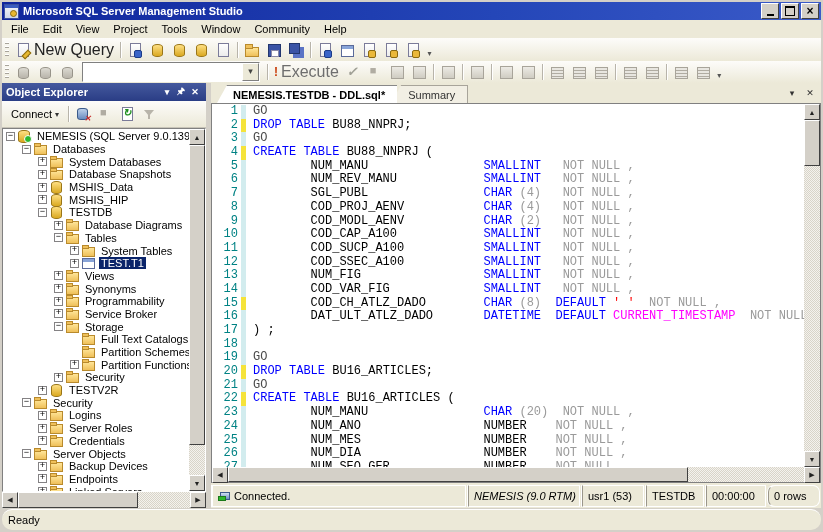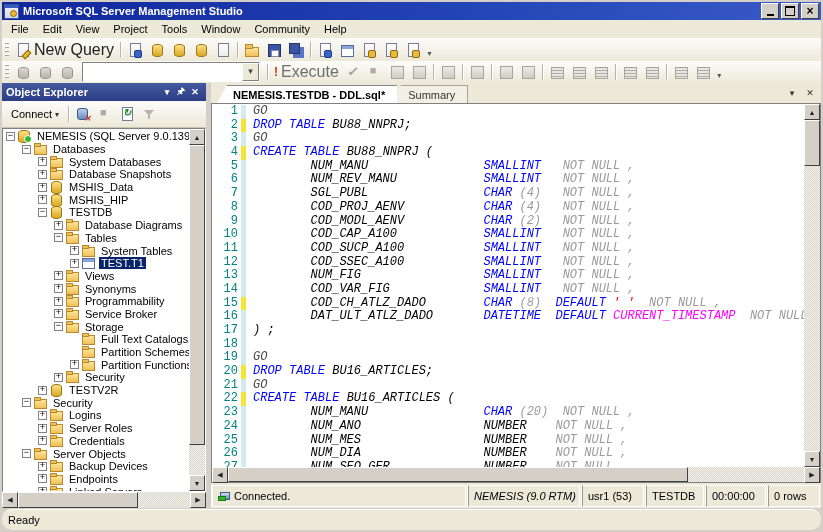--- a/index.html
+++ b/index.html
@@ -117,21 +117,21 @@
   .tab.inactive{background:#f2efe4;border:1px solid #a8a49a;border-bottom:none;color:#333;z-index:1;}
   #tabstrip .tab-ctrls{position:absolute;right:4px;top:3px;display:flex;gap:4px;}
   #tabstrip .tcb{width:14px;height:14px;display:flex;align-items:center;justify-content:center;font-size:9px;color:#333;}
 
   #editor-wrap{flex:1;display:flex;background:#fff;border:1px solid #808080;border-bottom:none;min-height:0;}
   #editor{flex:1;overflow:hidden;font-family:"Liberation Mono",monospace;font-size:12px;line-height:13.7px;padding-top:1px;}
   .cl{height:13.7px;display:flex;white-space:pre;}
   .ln{width:26px;text-align:right;color:#008284;flex:0 0 auto;padding-right:3px;}
   .cb{width:5px;flex:0 0 auto;background:#d2ecee;margin-right:7px;}
   .cb.chg{background:#f5e33a;}
-  .ct{flex:1;font-style:italic;}
+  .ct{flex:1;}
   .tk-k{color:#0000ff;}
   .tk-i{color:#000;}
   .tk-g{color:#9a9a9a;}
   .tk-go{color:#4a4a4a;}
   .tk-s{color:#ff0000;}
   .tk-f{color:#ff00ff;}
 
   
   #docstatus{height:22px;display:flex;align-items:stretch;gap:2px;padding:2px 1px 1px 1px;background:#ece9d8;}
   .dcell{background:#ece9d8;border:1px solid;border-color:#fff #fff #fff #9a968a;box-shadow:-1px 0 0 #fff;
@@ -550,21 +550,21 @@
       </div>
       <div id="docstatus">
         <span class="dcell first">
           <span class="conn-ic"></span>
           <span>Connected.</span>
         </span>
         <span class="dcell" style="width:100px;font-style:italic;">NEMESIS (9.0 RTM)</span>
         <span class="dcell" style="width:50px;">usr1 (53)</span>
         <span class="dcell" style="width:46px;">TESTDB</span>
         <span class="dcell" style="width:48px;">00:00:00</span>
-        <span class="dcell" style="width:40px;">0 rows</span>
+        <span class="dcell" style="width:40px;border-radius:7px;">0 rows</span>
       </div>
     </div>
 
   </div>
 
   <div id="ready">
     <span>Ready</span>
   </div>
 
 </div>

